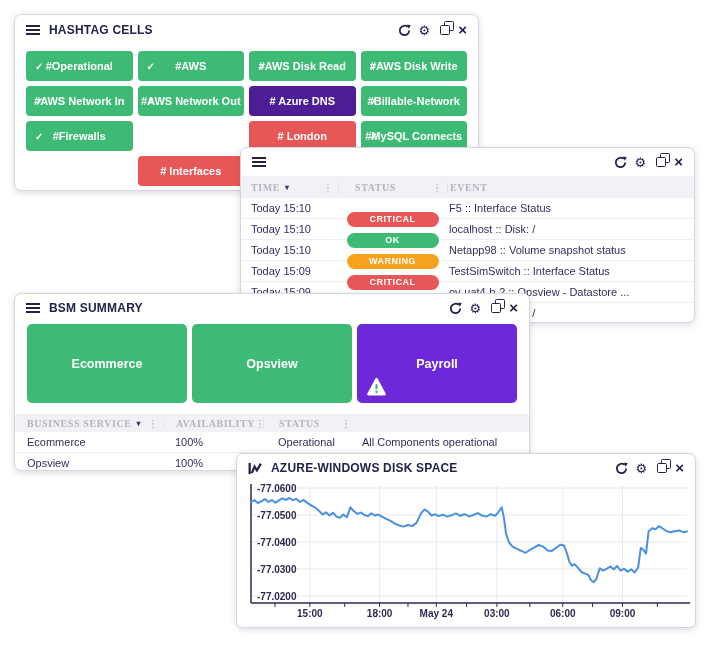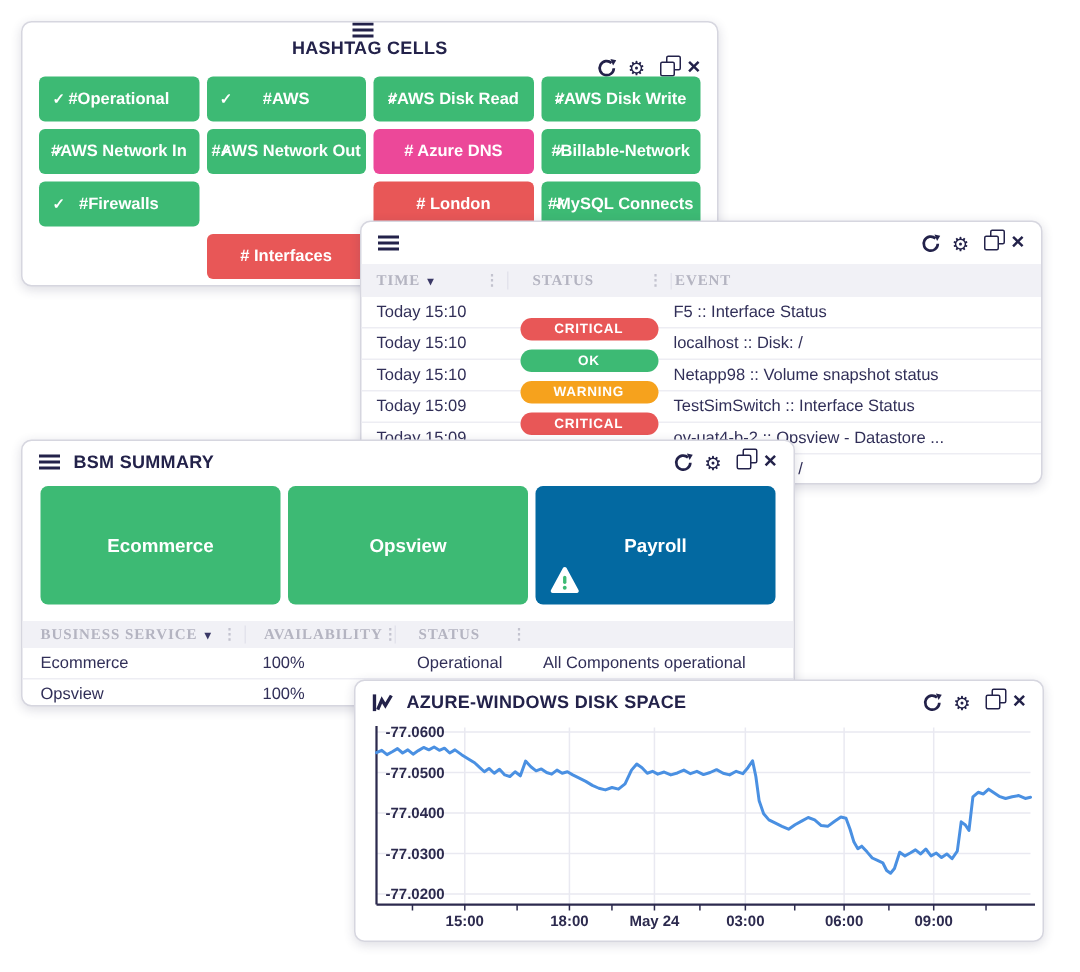--- a/index.html
+++ b/index.html
@@ -6,21 +6,21 @@
   body{width:720px;height:648px;background:#fff;font-family:"Liberation Sans",sans-serif;position:relative;overflow:hidden;}
 
   .window{position:absolute;background:#fff;border:1px solid #d6d6df;border-radius:7px;
           box-shadow:0 2px 7px rgba(46,44,78,.16);overflow:hidden;box-sizing:border-box;}
   #win-hashtag{left:14px;top:14px;width:465px;height:177px;z-index:1;}
   #win-events {left:240px;top:147px;width:455px;height:176px;z-index:2;}
   #win-bsm    {left:14px;top:293px;width:516px;height:178px;z-index:3;}
   #win-azure  {left:236px;top:453px;width:460px;height:175px;z-index:4;}
 
   .win-head{display:flex;align-items:center;height:28px;padding:0 11px;}
-  #win-hashtag .win-head{height:30px;flex-direction:column;}
+  #win-hashtag .win-head{height:30px;}
   .menu-icon{width:14px;height:10px;position:relative;margin-right:9px;cursor:pointer;flex:none;}
   .menu-icon::before{content:"";position:absolute;left:0;top:0;width:100%;height:2px;background:#23224a;
           box-shadow:0 4px 0 #23224a,0 8px 0 #23224a;}
   .chart-title-icon{margin-right:8px;flex:none;display:inline-flex;}
   .win-title{font-size:12px;font-weight:bold;color:#23224a;letter-spacing:.2px;white-space:nowrap;flex:1;}
   .win-actions{display:flex;align-items:center;gap:8px;margin-left:auto;}
   .act{color:#23224a;line-height:1;cursor:pointer;display:inline-flex;align-items:center;font-size:13px;}
   .close{font-size:15px;font-weight:bold;margin-top:-2px;}
   .copy-icon{width:8px;height:8px;border:1.5px solid #23224a;border-radius:1.5px;position:relative;background:#fff;margin-left:2px;cursor:pointer;}
   .copy-icon::before{content:"";position:absolute;left:2.5px;top:-5px;width:8px;height:8px;border:1.5px solid #23224a;border-radius:1.5px;z-index:-1;}
@@ -101,21 +101,21 @@
         <span class="cell-label">#AWS Disk Write</span>
       </div>
       <div class="cell" style="background: rgb(61, 186, 116);">
         <span class="check">✓</span>
         <span class="cell-label">#AWS Network In</span>
       </div>
       <div class="cell" style="background: rgb(61, 186, 116);">
         <span class="check">✓</span>
         <span class="cell-label">#AWS Network Out</span>
       </div>
-      <div class="cell" style="background: #ec4899;">
+      <div class="cell" style="background: #4c1d95;">
         <span class="cell-label"># Azure DNS</span>
       </div>
       <div class="cell" style="background: rgb(61, 186, 116);">
         <span class="check">✓</span>
         <span class="cell-label">#Billable-Network</span>
       </div>
       <div class="cell" style="background: rgb(61, 186, 116);">
         <span class="check">✓</span>
         <span class="cell-label">#Firewalls</span>
       </div>
@@ -227,21 +227,21 @@
       <span class="act close">×</span>
     </span>
   </header>
   <div class="tiles" id="bsm-tiles">
       <div class="tile" style="background: rgb(61, 186, 116);">
         <span class="tile-label">Ecommerce</span>
       </div>
       <div class="tile" style="background: rgb(61, 186, 116);">
         <span class="tile-label">Opsview</span>
       </div>
-      <div class="tile" style="background: #0369a1; justify-content: center;">
+      <div class="tile" style="background: #6d28d9; justify-content: center;">
         <span class="tile-label">Payroll</span>
         <svg width="21" height="19" viewBox="0 0 24 22" class="warn">
           <path d="M10.7 1.8 a1.6 1.6 0 0 1 2.6 0 L22.6 19 a1.5 1.5 0 0 1 -1.3 2.3 H2.7 A1.5 1.5 0 0 1 1.4 19 Z" fill="#fff"></path>
           <rect x="10.7" y="8" width="2.6" height="6.2" rx="1.3" fill="#3dba74"></rect>
           <circle cx="12" cy="17.2" r="1.5" fill="#3dba74"></circle>
         </svg>
       </div>
     </div>
   <div class="thead bsm-head">
     <div class="hc b1">

